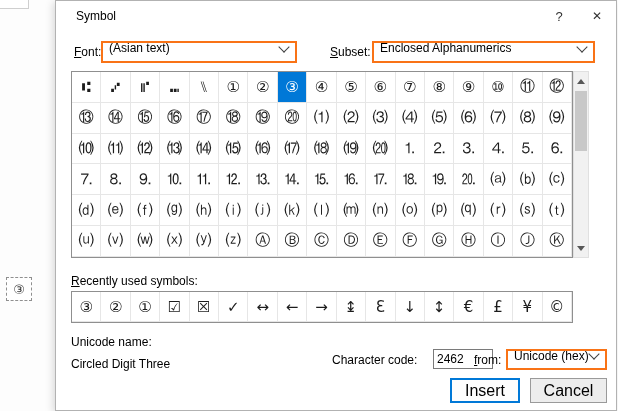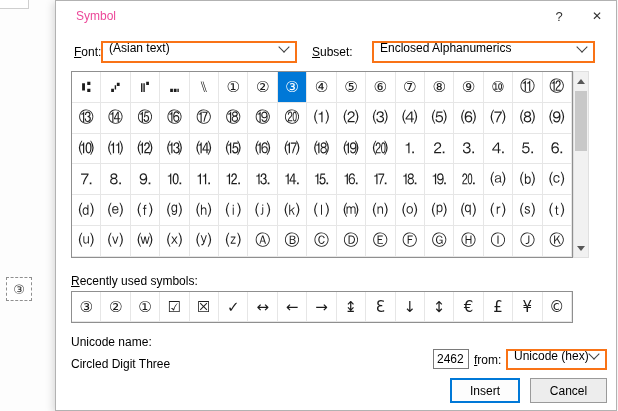--- a/index.html
+++ b/index.html
@@ -17,41 +17,41 @@
     display:flex;align-items:center;justify-content:center;
     font-family:"DejaVu Sans",sans-serif;font-size:13px;color:#3a3a3a;
   }
   
   .dialog{
     position:absolute;left:55px;top:0;width:562px;height:411px;
     background:#fff;border:1px solid #b2b2b2;box-sizing:border-box;
     box-shadow:-2px 2px 8px rgba(0,0,0,0.15);
   }
   .titlebar{position:absolute;left:0;top:0;width:100%;height:30px;}
-  .title{position:absolute;left:20px;top:8px;font-size:12px;color:#ec4899;}
+  .title{position:absolute;left:20px;top:8px;font-size:12px;color:#000000;}
   .tb-btn{position:absolute;top:6px;width:18px;height:18px;display:flex;align-items:center;justify-content:center;color:#333;font-size:13px;cursor:default;}
   .tb-help{right:48px;}
   .tb-close{right:10px;font-size:12px;}
   
   .lbl{position:absolute;font-size:12px;color:#000;}
   .accel{display:inline-block;}
   .accel::first-letter{text-decoration:underline;}
   
   .combo{
     position:absolute;height:22px;box-sizing:border-box;background:#fff;
     border:2px solid #f97316;display:flex;align-items:center;
     justify-content:space-between;padding:0 7px 8px 6px;cursor:default;text-align:right;
   }
   .combo-val{font-size:12px;white-space:nowrap;overflow:hidden;}
   .chev{width:7px;height:7px;border-right:1.5px solid #404040;border-bottom:1.5px solid #404040;transform:rotate(45deg);margin-top:-3px;flex:0 0 auto;}
   .font-combo{left:45px;top:40px;width:196px;}
   .subset-combo{left:316px;top:40px;width:223px;}
   .from-combo{left:450px;top:348px;width:101px;height:21px;}
   .lbl-font{left:18px;top:44px;}
-  .lbl-subset{left:256px;top:44px;}
+  .lbl-subset{left:274px;top:44px;}
   
   .grid{
     position:absolute;left:15px;top:70px;width:502px;height:187px;box-sizing:border-box;
     background:#fff;border:1px solid #8f8f8f;
     display:grid;grid-template-columns:repeat(17,1fr);grid-auto-rows:30.8px;
   }
   .cell{
     display:flex;align-items:center;justify-content:center;
     border-right:1px solid #e6e6e6;border-bottom:1px solid #e6e6e6;
     font-family:"DejaVu Sans",sans-serif;font-size:15px;color:#1c1c1c;
@@ -71,28 +71,28 @@
   .recent-row{
     position:absolute;left:15px;top:290px;width:502px;height:32px;box-sizing:border-box;
     background:#fff;border:1px solid #8f8f8f;
     display:grid;grid-template-columns:repeat(17,1fr);
   }
   
   .uni-label{left:15px;top:334px;}
   .uni-value{left:15px;top:356px;}
   .cc-label{left:276px;top:352px;}
   .cc-input{
-    position:absolute;left:377px;top:348px;width:36px;height:20px;box-sizing:border-box;
+    position:absolute;left:377px;top:348px;width:60px;height:20px;box-sizing:border-box;
     border:1px solid #7a7a7a;font-family:"Liberation Sans",sans-serif;font-size:12px;padding:0 3px;
   }
   .from-label{left:418px;top:352px;}
   
   .btn{
     position:absolute;top:377px;height:25px;font-family:"Liberation Sans",sans-serif;
-    font-size:12px;color:#000;cursor:default;
+    font-size:16px;color:#000;cursor:default;
   }
   .btn-insert{left:394px;width:70px;background:#fdfdfd;border:2px solid #0078d7;}
   .btn-cancel{left:474px;width:77px;background:#ededed;border:1px solid #9a9a9a;}
   
   .watermark{
     position:absolute;left:243px;top:340px;display:flex;align-items:center;gap:3px;
     pointer-events:none;z-index:6;opacity:0.55;
   }
   .wm-circle{width:30px;height:30px;border:3px solid #a8a8a8;border-radius:50%;box-sizing:border-box;
     display:flex;align-items:center;justify-content:center;}
@@ -261,20 +261,21 @@
       <div class="cell">↕</div>
       <div class="cell">€</div>
       <div class="cell">£</div>
       <div class="cell">¥</div>
       <div class="cell">©</div>
     </div>
 
   <span class="lbl uni-label">Unicode name:</span>
   <span class="lbl uni-value">Circled Digit Three</span>
 
+  <span class="lbl cc-label">Character code:</span>
   <input class="cc-input" value="2462" style="">
 
   <span class="lbl from-label accel">from:</span>
   <div class="combo from-combo">
     <span class="combo-val">Unicode (hex)</span>
     <span class="chev"></span>
   </div>
 
   <button class="btn btn-insert">Insert</button>
   <button class="btn btn-cancel">Cancel</button>

